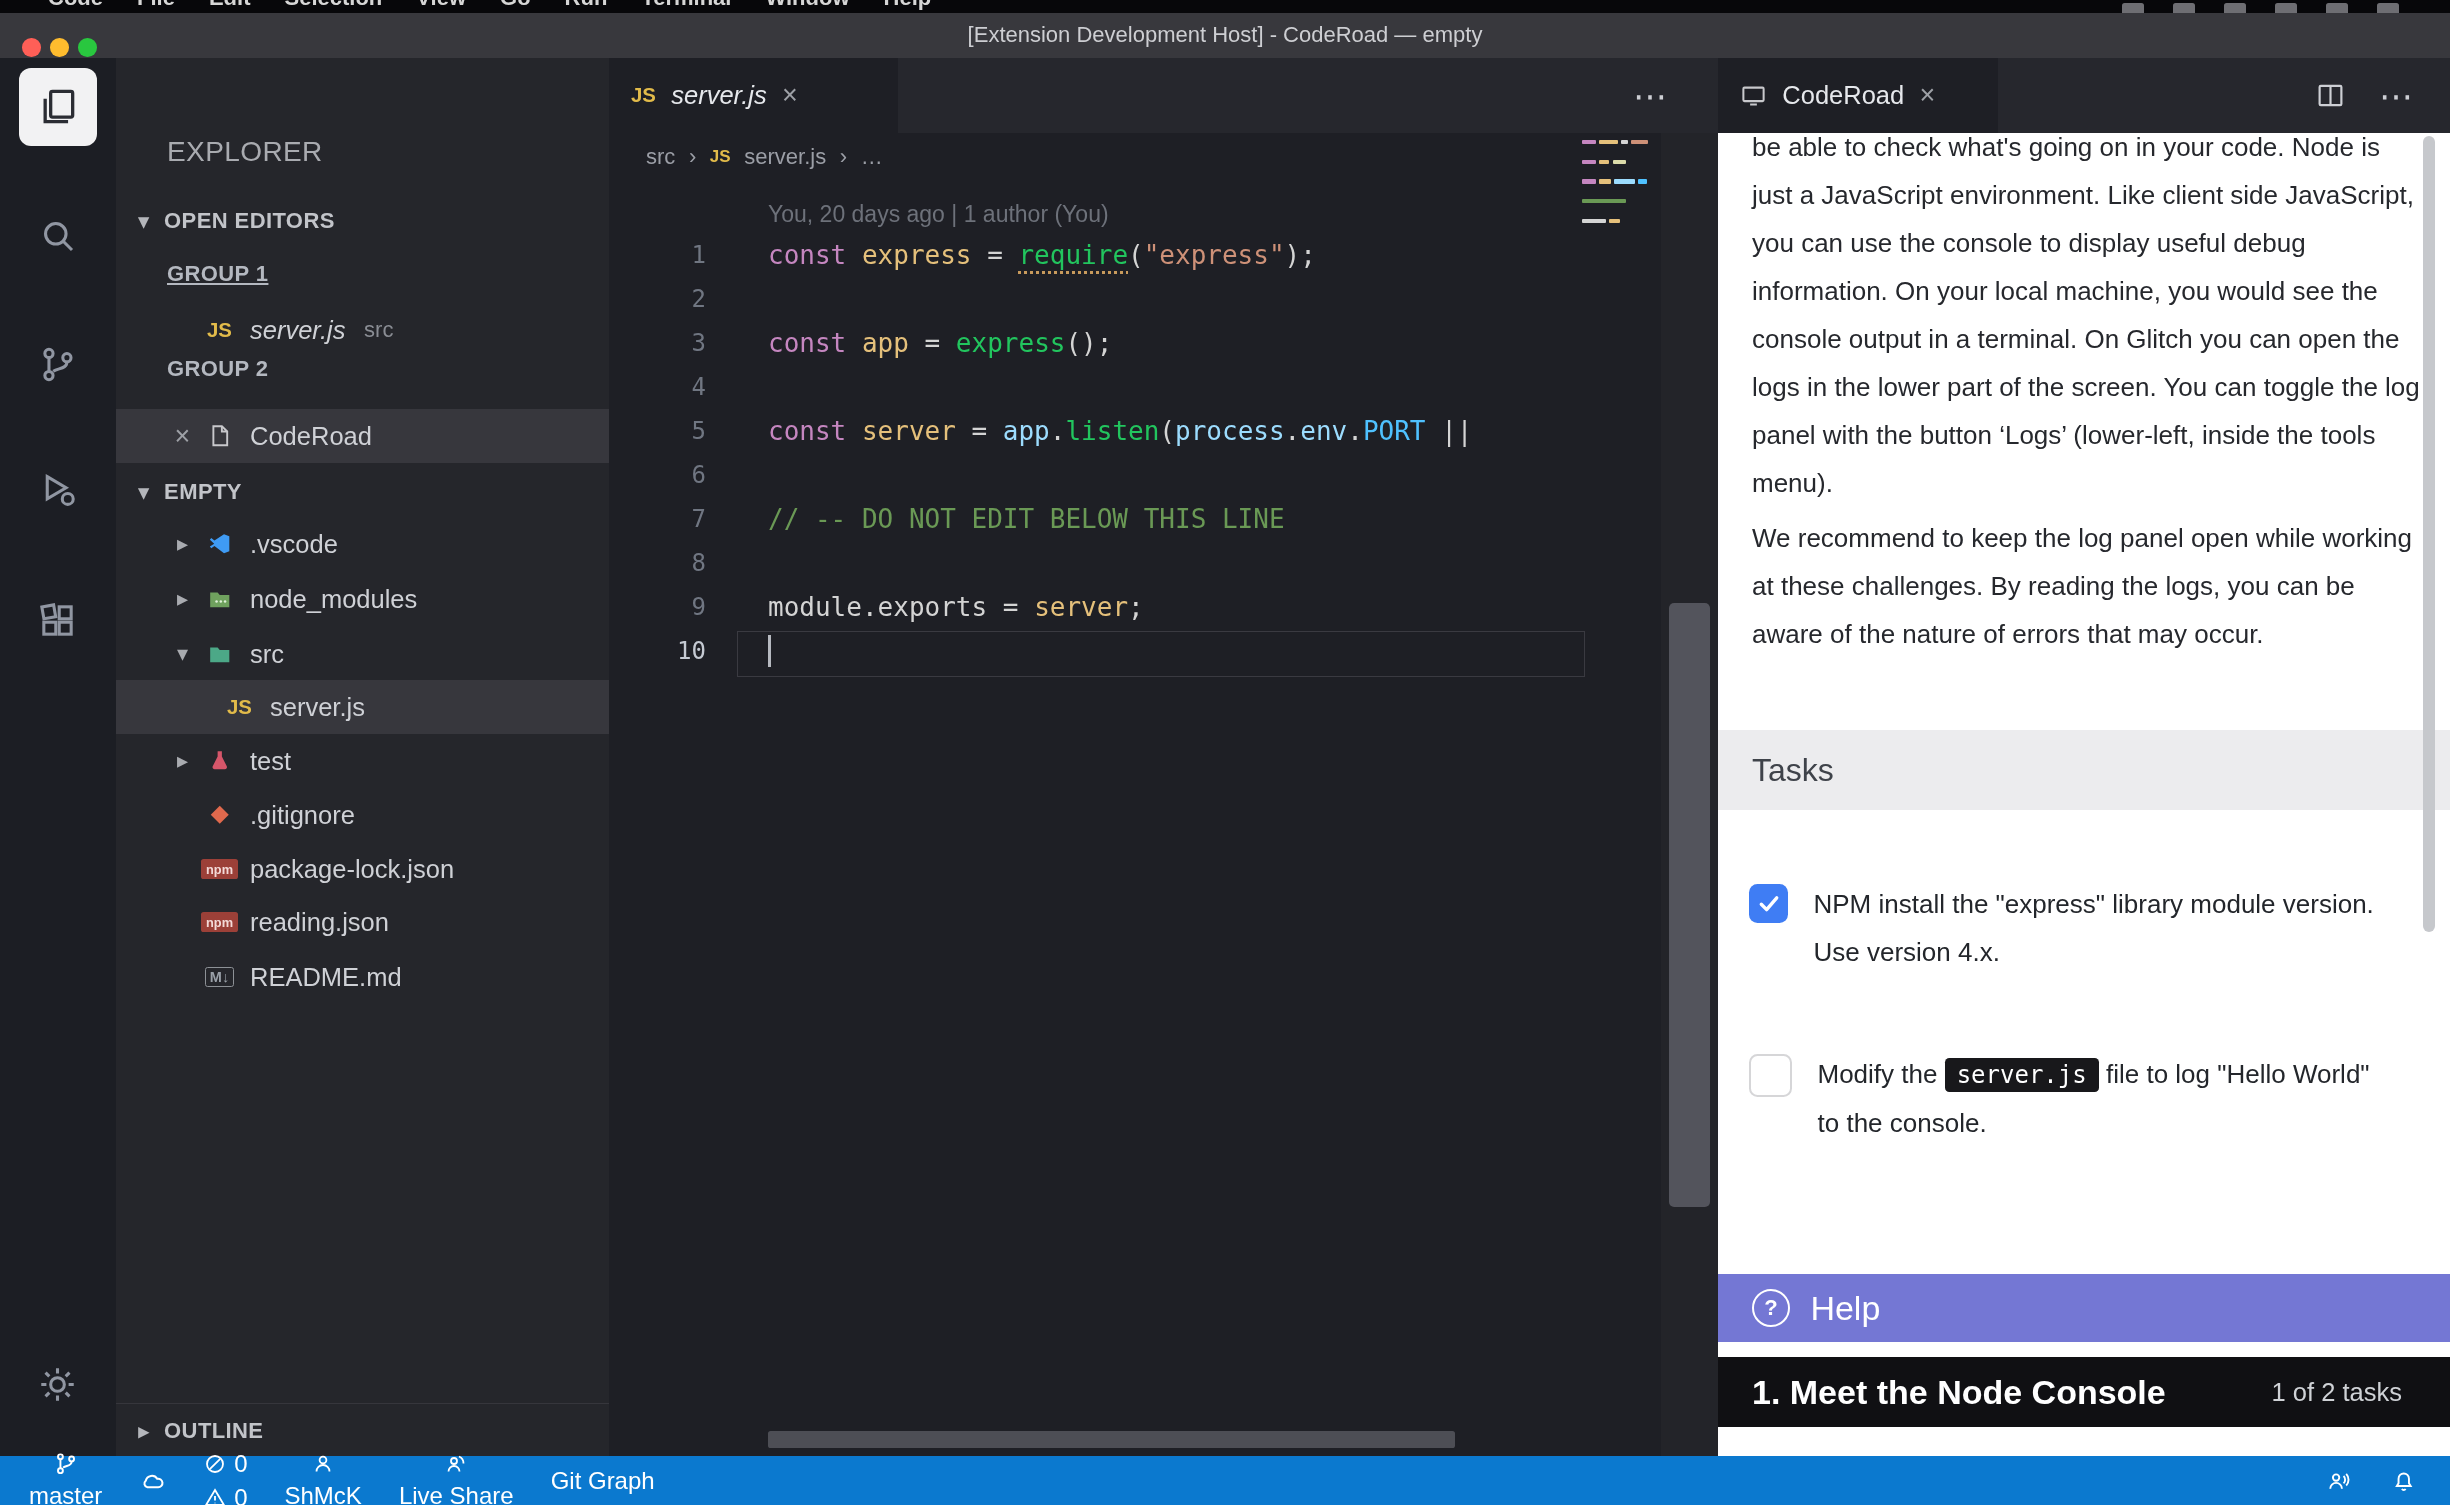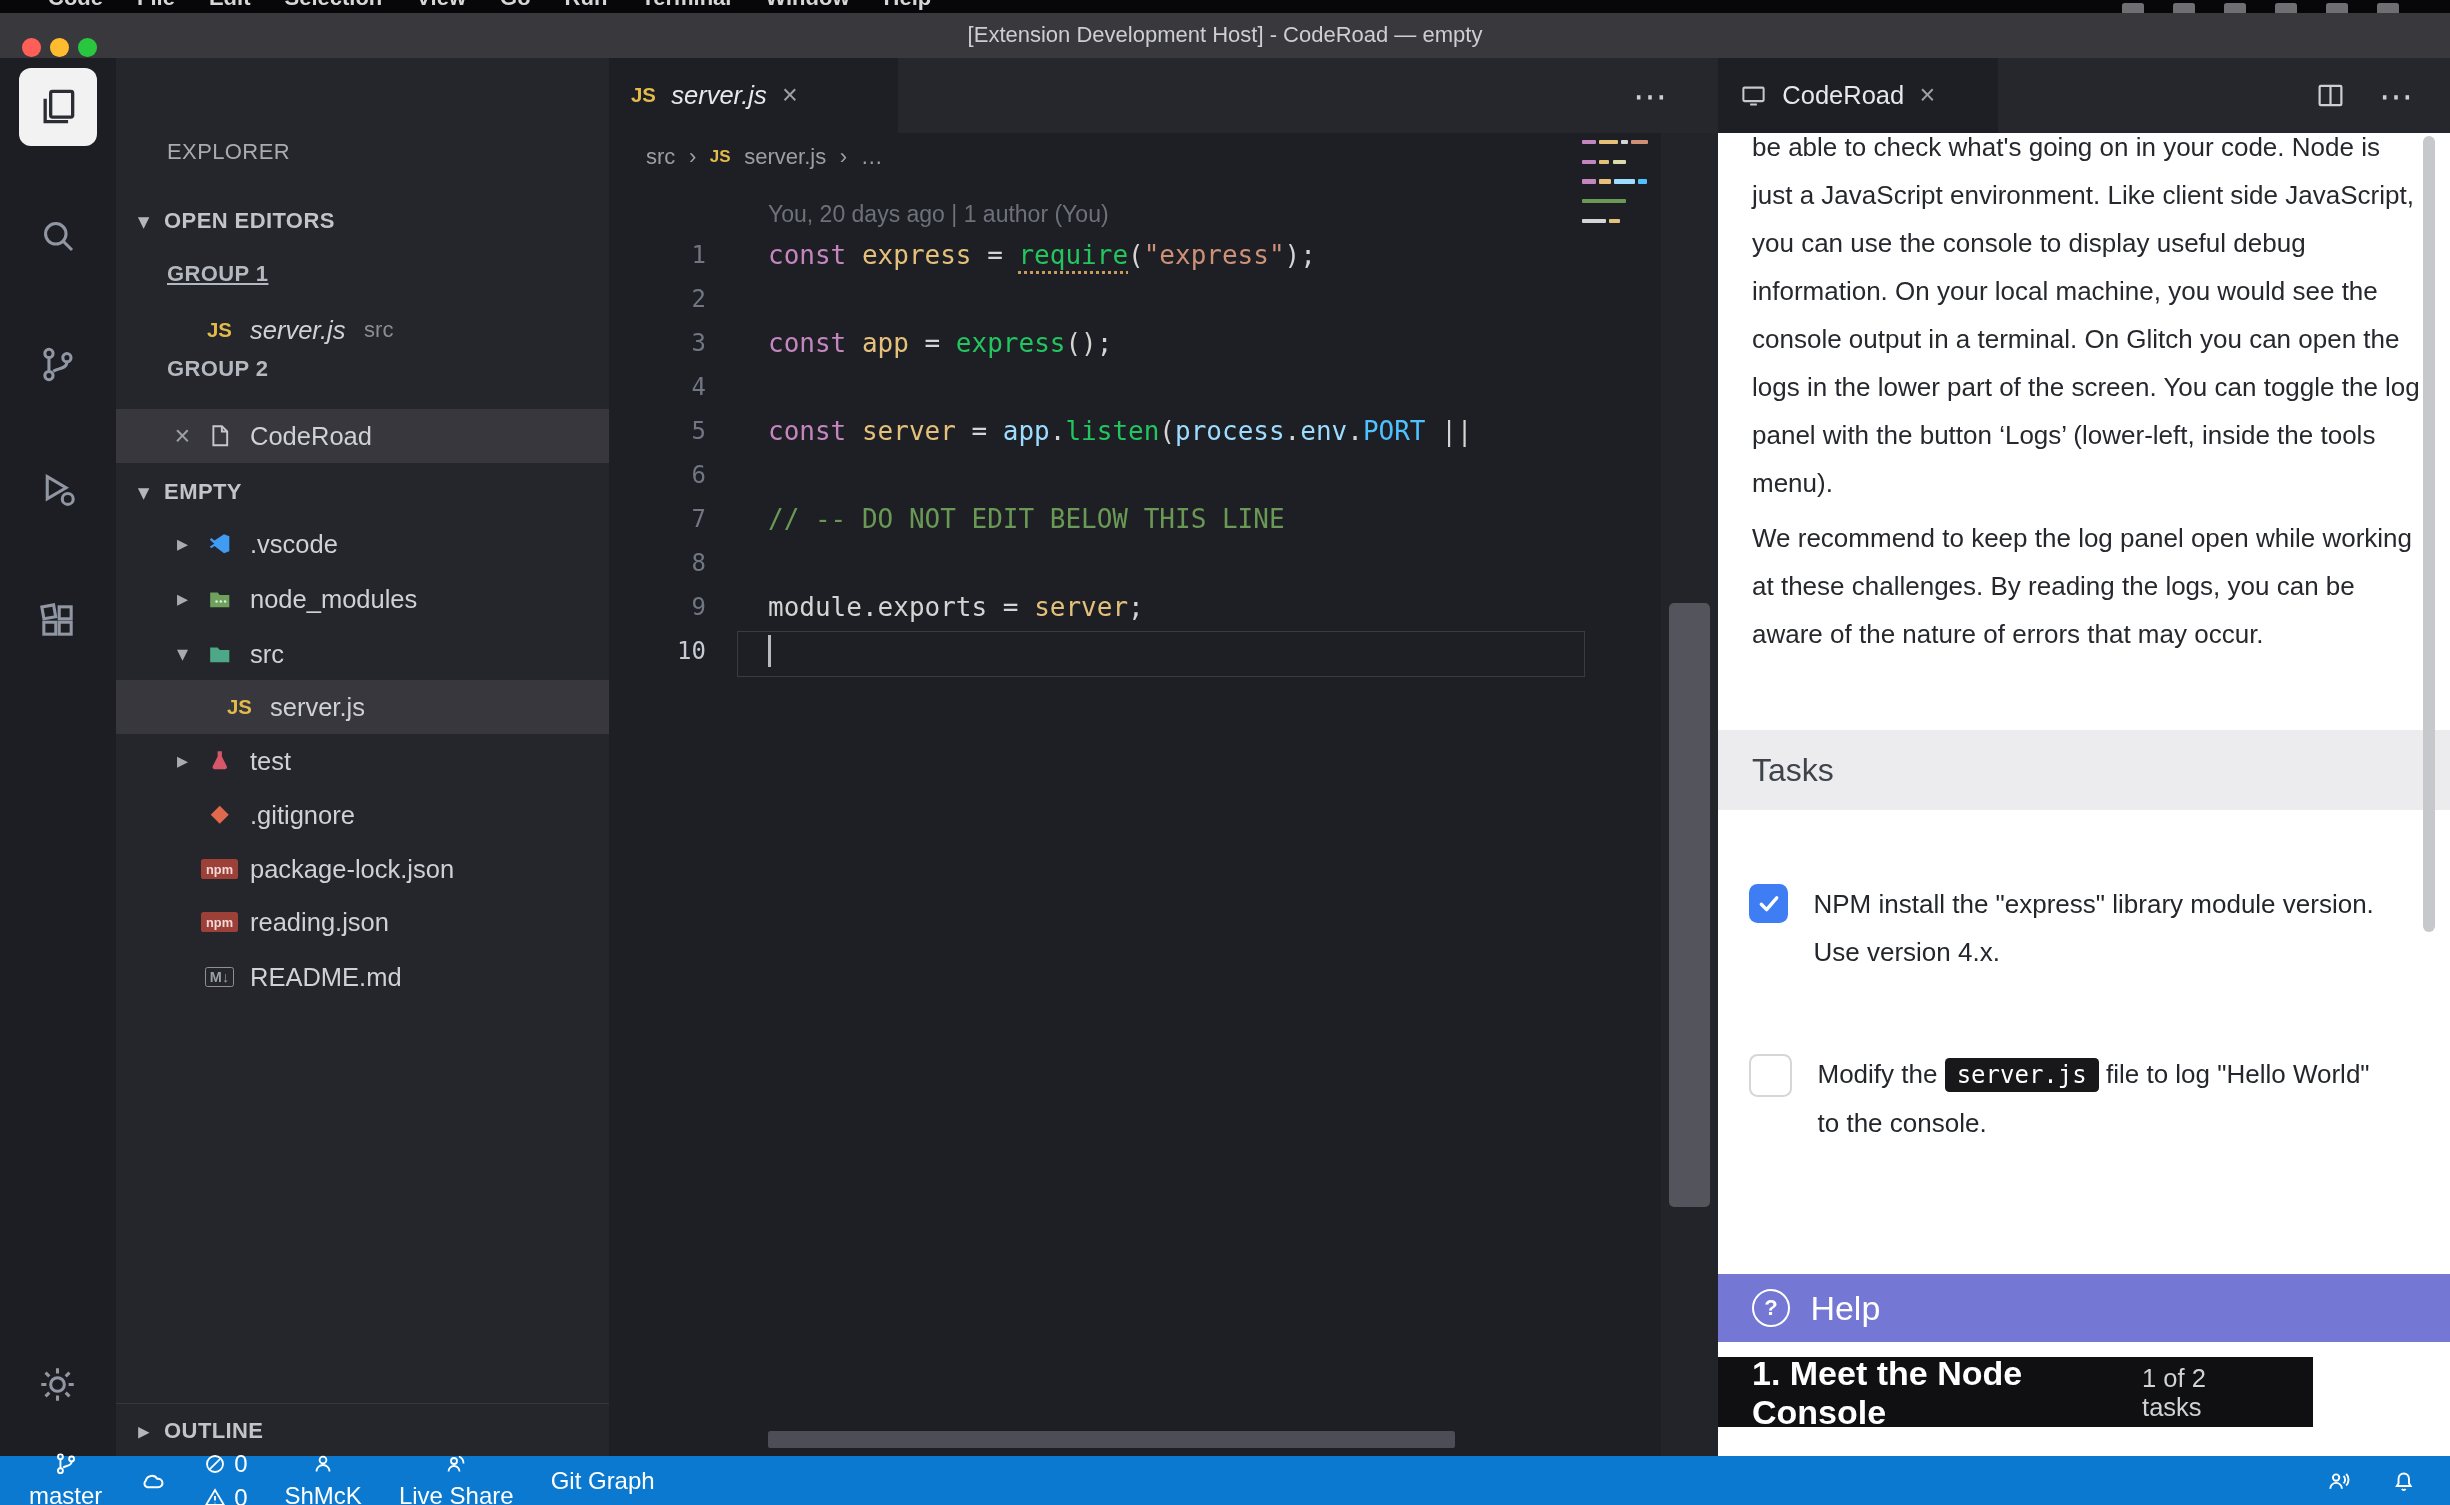--- a/index.html
+++ b/index.html
@@ -26,21 +26,21 @@
 
   
   #activitybar{left:0;top:58px;width:116px;height:1399px;background:#1c1e24;}
   .act-item{position:absolute;left:37px;width:41px;height:41px;color:#9096a2;}
   .act-active-box{position:absolute;left:18.7px;top:10.2px;width:78px;height:78px;background:#f2f2f3;border-radius:12px;
     display:flex;align-items:center;justify-content:center;}
 
   
   #sidebar{left:116px;top:58px;width:493px;height:1399px;background:#25262b;color:#cccccc;}
   .side-title{position:absolute;left:51px;top:73px;height:41px;display:flex;align-items:center;
-    font-size:22px;color:#a9abb0;letter-spacing:0.4px;}
+    font-size:28px;color:#a9abb0;letter-spacing:0.4px;}
   .srow{position:absolute;left:0;right:0;height:54px;display:flex;align-items:center;font-size:25.5px;color:#cfd1d6;}
   .srow.hl{background:#37373d;}
   .sec-head{padding-left:12px;font-weight:bold;font-size:22px;color:#c2c4c9;}
   .sec-head .chev{width:31px;text-align:center;font-size:20.4px;color:#b4b6bb;}
   .sec-head .slabel{margin-left:5.1px;letter-spacing:0.4px;}
   .grp{padding-left:51px;font-weight:bold;font-size:22px;color:#b4b8c0;letter-spacing:0.4px;}
   .oe-row{padding-left:48px;}
   .oe-row .slot{width:37px;display:flex;align-items:center;justify-content:center;}
   .oe-row .ficon{width:37px;display:flex;align-items:center;justify-content:center;}
   .oe-row .fname{margin-left:12px;font-style:italic;}
@@ -98,21 +98,21 @@
   .cbox{width:39px;height:39px;border-radius:8.5px;flex:none;margin-top:4.3px;display:flex;align-items:center;justify-content:center;}
   .cbox.checked{background:#3f7df4;}
   .cbox.un{background:#ffffff;border:2.6px solid #d6d6d8;}
   .task .ttext{margin-left:25.5px;width:561px;font-size:26px;line-height:48px;color:#23262b;}
   .chip{font-family:"DejaVu Sans Mono",monospace;background:#18181b;color:#ffffff;font-size:24px;
     padding:2.6px 12px;border-radius:4.3px;}
   #helpband{position:absolute;left:0;top:1141px;width:732px;height:68px;background:#7477d4;display:flex;align-items:center;}
   #helpband .hq{margin-left:34px;width:34px;height:34px;border:2.6px solid #ffffff;border-radius:50%;
     display:flex;align-items:center;justify-content:center;color:#fff;font-size:22px;font-weight:bold;}
   #helpband .hlabel{margin-left:20.4px;color:#ffffff;font-size:34px;}
-  #lessonband{position:absolute;left:0;top:1224px;width:595px;height:70px;background:#101013;
+  #lessonband{position:absolute;left:0;top:1224px;width:732px;height:70px;background:#101013;
     display:flex;align-items:center;justify-content:space-between;padding:1px 48px 0 34px;box-sizing:border-box;}
   #lessonband .ltitle{color:#ffffff;font-size:34px;font-weight:bold;}
   #lessonband .lprog{color:#cfd2d6;font-size:25.5px;}
   #wv-scroll{position:absolute;right:15.3px;top:3.4px;width:12px;height:796px;background:#c6c8cc;border-radius:6px;}
 
   
   #statusbar{left:0;top:1456px;width:2450px;height:49px;background:#0b79cf;display:flex;align-items:center;
     justify-content:space-between;color:#ffffff;font-size:24px;}
   #statusbar .left{display:flex;align-items:center;gap:37px;margin-left:29px;}
   #statusbar .right{display:flex;align-items:center;gap:39px;margin-right:34px;}

